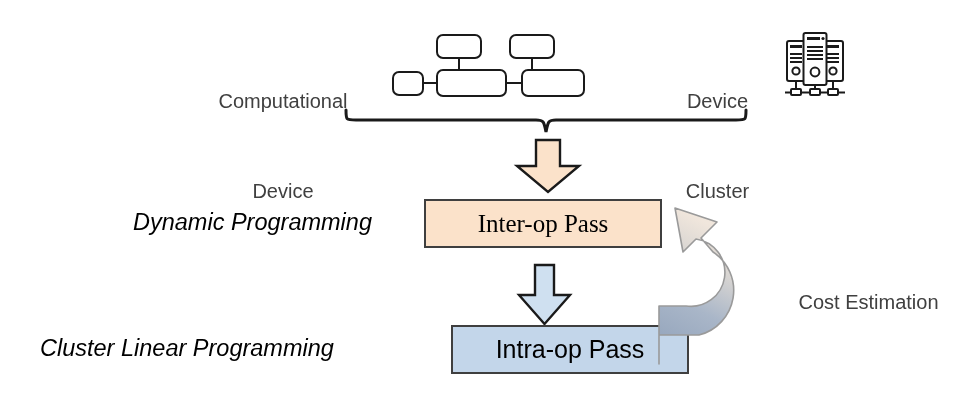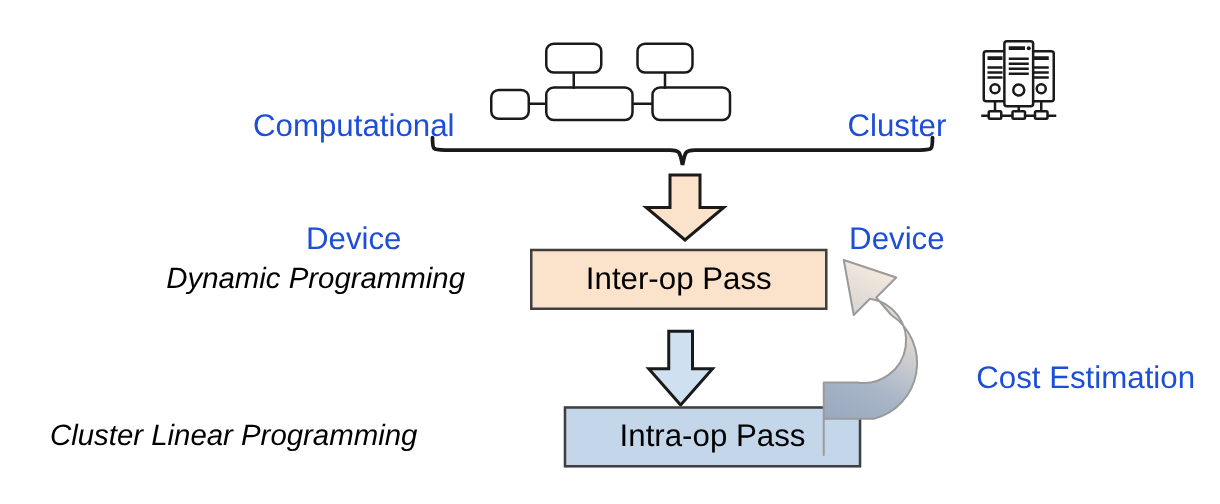--- a/index.html
+++ b/index.html
@@ -15,23 +15,23 @@
     position: relative;
     width: 976px;
     height: 403px;
     background: #ffffff;
     overflow: hidden;
   }
   .abs { position: absolute; }
 
   
   .label {
-    font-size: 25px;
+    font-size: 20px;
     line-height: 30px;
-    color: #1d4ed8;
+    color: #404040;
     white-space: pre;
     text-align: center;
   }
   .label-italic {
     font-size: 23.5px;
     line-height: 28px;
     font-style: italic;
     color: #000000;
     white-space: nowrap;
   }
@@ -53,21 +53,21 @@
   }
 
   
   .pass-box {
     box-sizing: border-box;
     border: 2.5px solid #3f3f3f;
     display: flex;
     align-items: center;
     justify-content: center;
   }
-  .pass-interop { background: #fbe2ca; }
+  .pass-interop { background: #fbe2ca; font-family: Liberation Serif, serif; }
   .pass-intraop { background: #c3d6ea; }
 
   svg { display: block; overflow: visible; }
 </style>
 </head>
 <body>
 
 <div id="stage">
 
   <div class="abs label" style="left:183px; top:26px; width:200px;">
@@ -90,22 +90,22 @@
     <div class="abs edge" style="left:66px; top:28px; width:2.2px; height:13px;"></div>
 
     <div class="abs edge" style="left:139px; top:28px; width:2.2px; height:13px;"></div>
 
     <div class="abs edge" style="left:31px; top:52px; width:14px; height:2.2px;"></div>
 
     <div class="abs edge" style="left:114px; top:52px; width:16px; height:2.2px;"></div>
   </div>
 
   <div class="abs label" style="left:655px; top:26px; width:125px;">
+    <div>Device</div>
     <div>Cluster</div>
-    <div>Device</div>
   </div>
 
   <div class="abs" style="left:784px; top:24px; width:62px; height:76px;">
     <svg width="62" height="76" viewBox="0 0 62 76">
       <g stroke="#1a1a1a" stroke-width="2" fill="#ffffff">
 
         <rect x="3" y="17" width="19" height="40" rx="2"></rect>
 
         <rect x="40" y="17" width="19" height="40" rx="2"></rect>
 

